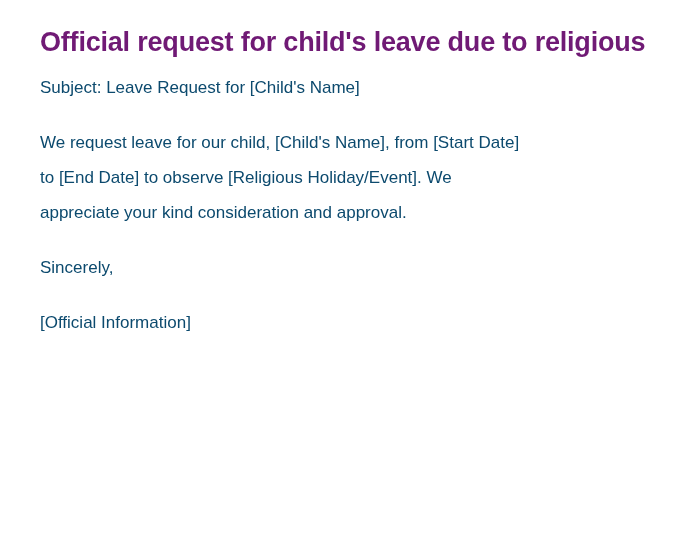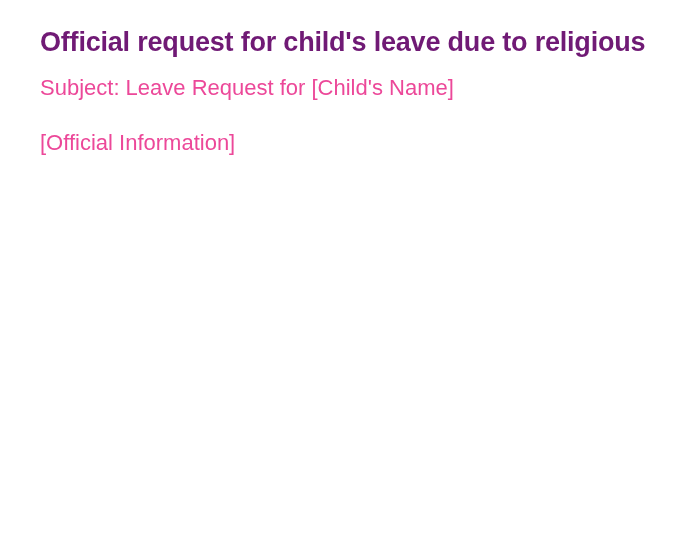--- a/index.html
+++ b/index.html
@@ -22,37 +22,43 @@
     line-height: 44px;
     font-weight: 700;
     color: #701a75;
     letter-spacing: -0.2px;
   }
   .doc h1 .line {
     display: block;
   }
   .doc p {
     margin: 0 0 20px 0;
-    font-size: 22px;
+    font-size: 17px;
     line-height: 35px;
     font-weight: 400;
-    color: #ec4899;
+    color: #0c4a6e;
   }
   .doc p .line {
     display: block;
   }
 </style>
 </head>
 <body>
 
 <div class="doc">
   <h1>
     <span class="line">Official request for child's leave due to religious</span>
   </h1>
 
   <p>Subject: Leave Request for [Child's Name]</p>
 
 
+  <p>
+    <span class="line">We request leave for our child, [Child's Name], from [Start Date]</span>
+    <span class="line">to [End Date] to observe [Religious Holiday/Event]. We</span>
+    <span class="line">appreciate your kind consideration and approval.</span>
+  </p>
 
+  <p>Sincerely,</p>
 
 
   <p>[Official Information]</p>
 </div>
 
 </body></html>

